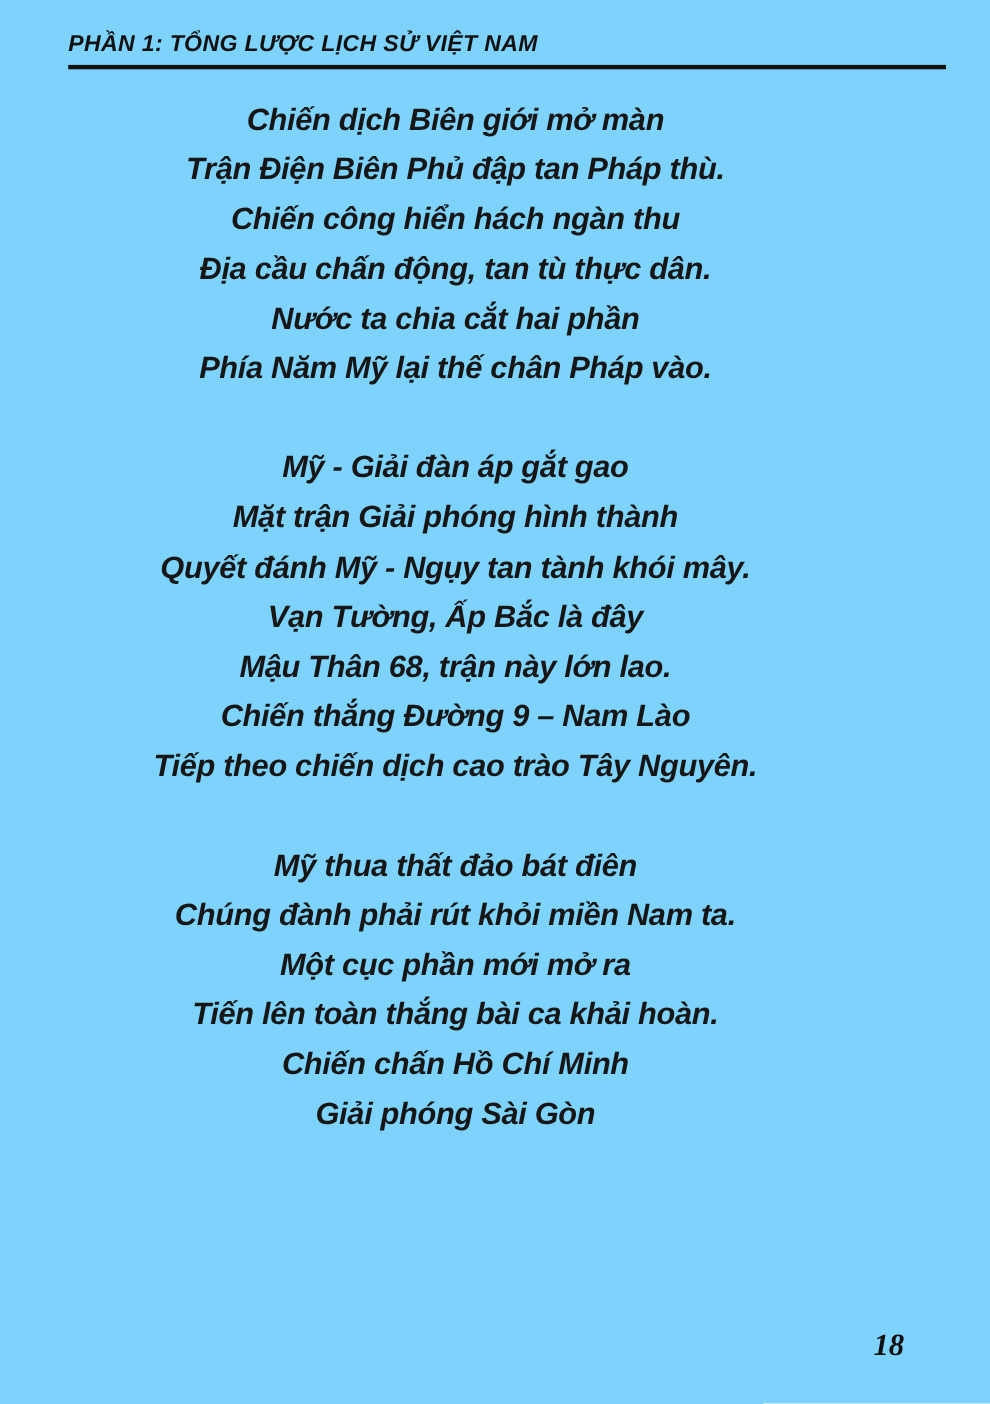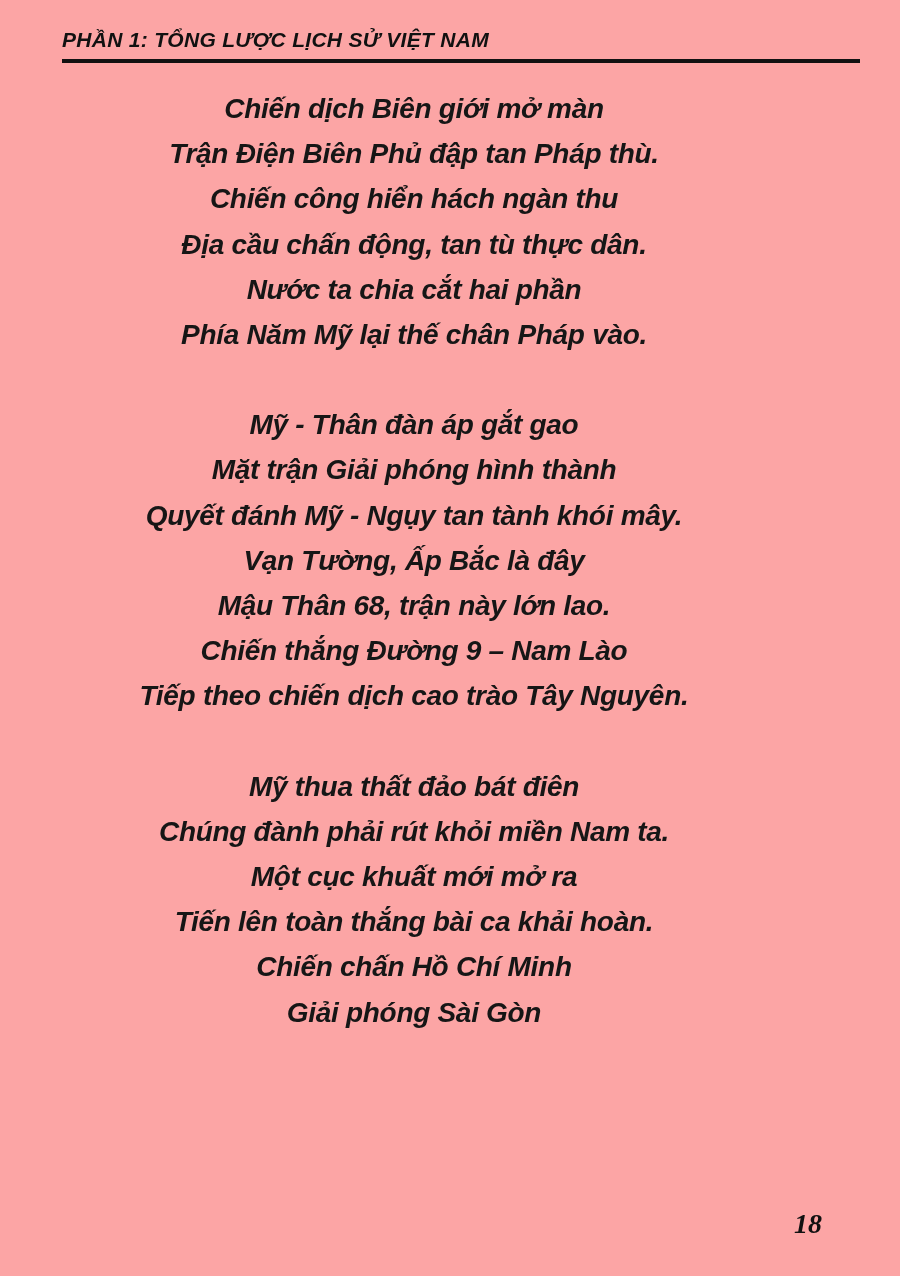--- a/index.html
+++ b/index.html
@@ -4,21 +4,21 @@
 <style>
   html, body {
     margin: 0;
     padding: 0;
     background: #ffffff;
   }
   .page {
     position: relative;
     width: 900px;
     height: 1276px;
-    background: #fca5a5;
+    background: #7dd3fc;
     color: #141414;
     font-family: "Liberation Sans", sans-serif;
     overflow: hidden;
     box-sizing: border-box;
   }
   .page-header {
     position: absolute;
     top: 28px;
     left: 62px;
     right: 40px;
@@ -83,33 +83,33 @@
     <div class="stanza">
       <p class="poem-line">Chiến dịch Biên giới mở màn</p>
       <p class="poem-line">Trận Điện Biên Phủ đập tan Pháp thù.</p>
       <p class="poem-line">Chiến công hiển hách ngàn thu</p>
       <p class="poem-line">Địa cầu chấn động, tan tù thực dân.</p>
       <p class="poem-line">Nước ta chia cắt hai phần</p>
       <p class="poem-line">Phía Năm Mỹ lại thế chân Pháp vào.</p>
     </div>
 
     <div class="stanza">
-      <p class="poem-line">Mỹ - Thân đàn áp gắt gao</p>
+      <p class="poem-line">Mỹ - Giải đàn áp gắt gao</p>
       <p class="poem-line">Mặt trận Giải phóng hình thành</p>
       <p class="poem-line">Quyết đánh Mỹ - Ngụy tan tành khói mây.</p>
       <p class="poem-line">Vạn Tường, Ấp Bắc là đây</p>
       <p class="poem-line">Mậu Thân 68, trận này lớn lao.</p>
       <p class="poem-line">Chiến thắng Đường 9 – Nam Lào</p>
       <p class="poem-line">Tiếp theo chiến dịch cao trào Tây Nguyên.</p>
     </div>
 
     <div class="stanza">
       <p class="poem-line">Mỹ thua thất đảo bát điên</p>
       <p class="poem-line">Chúng đành phải rút khỏi miền Nam ta.</p>
-      <p class="poem-line">Một cục khuất mới mở ra</p>
+      <p class="poem-line">Một cục phần mới mở ra</p>
       <p class="poem-line">Tiến lên toàn thắng bài ca khải hoàn.</p>
       <p class="poem-line">Chiến chấn Hồ Chí Minh</p>
       <p class="poem-line">Giải phóng Sài Gòn</p>
     </div>
 
   </div>
 
   <div class="page-number">18</div>
 
 </div>

